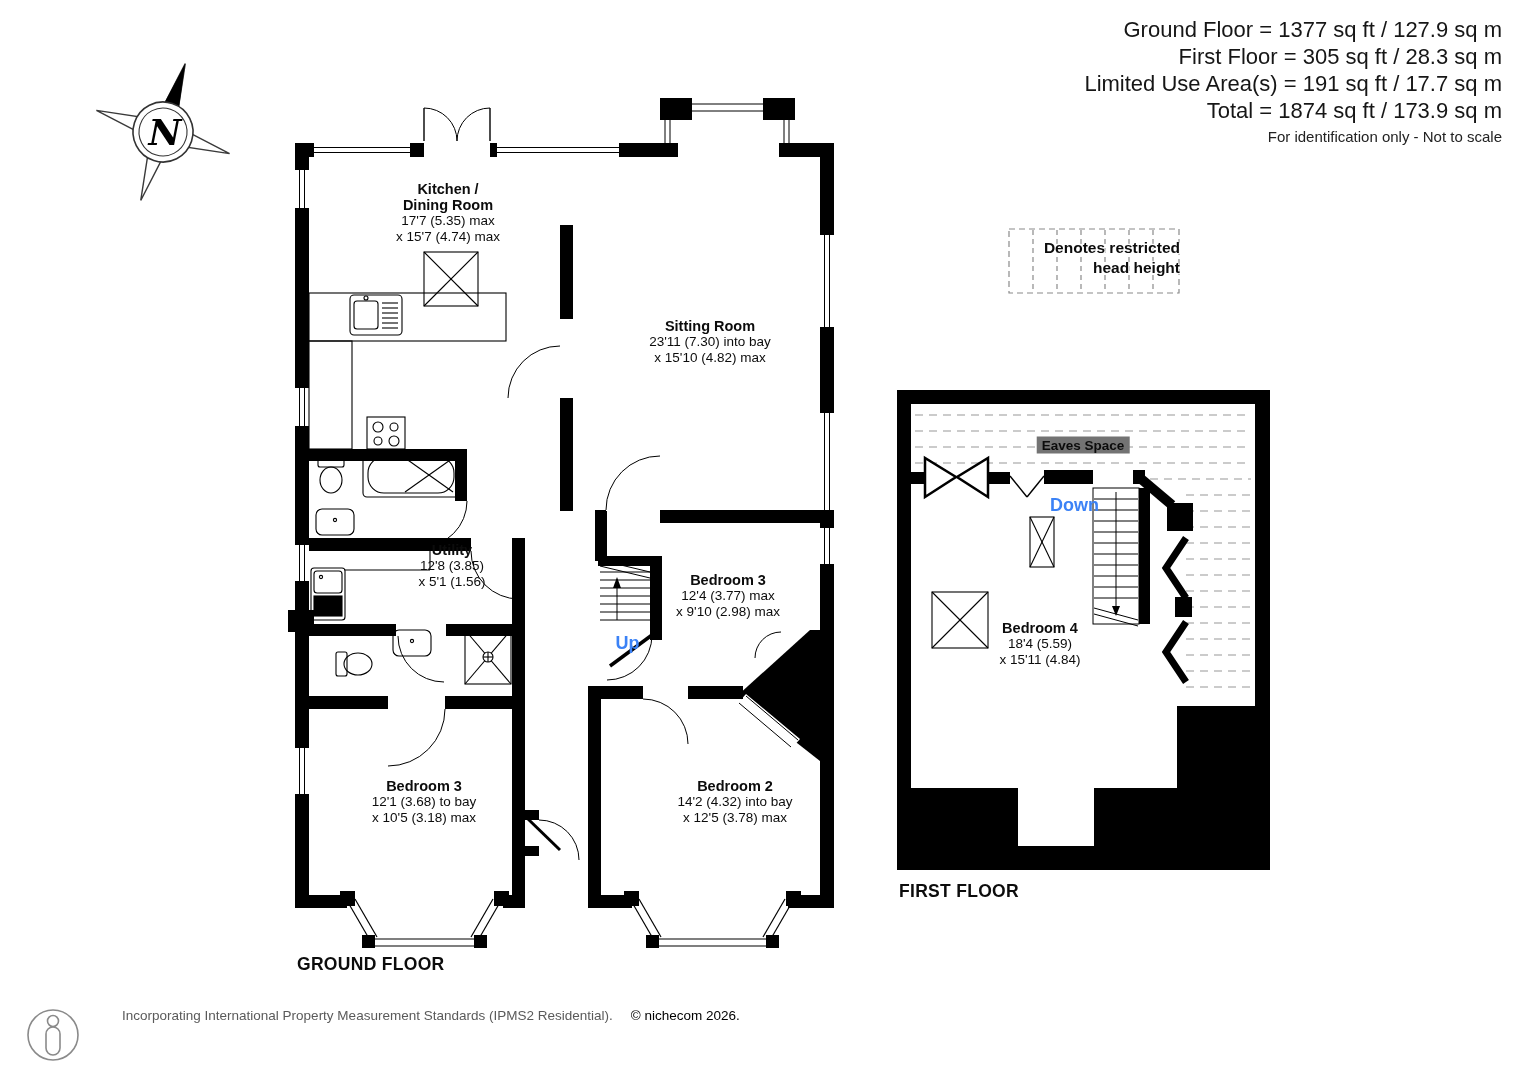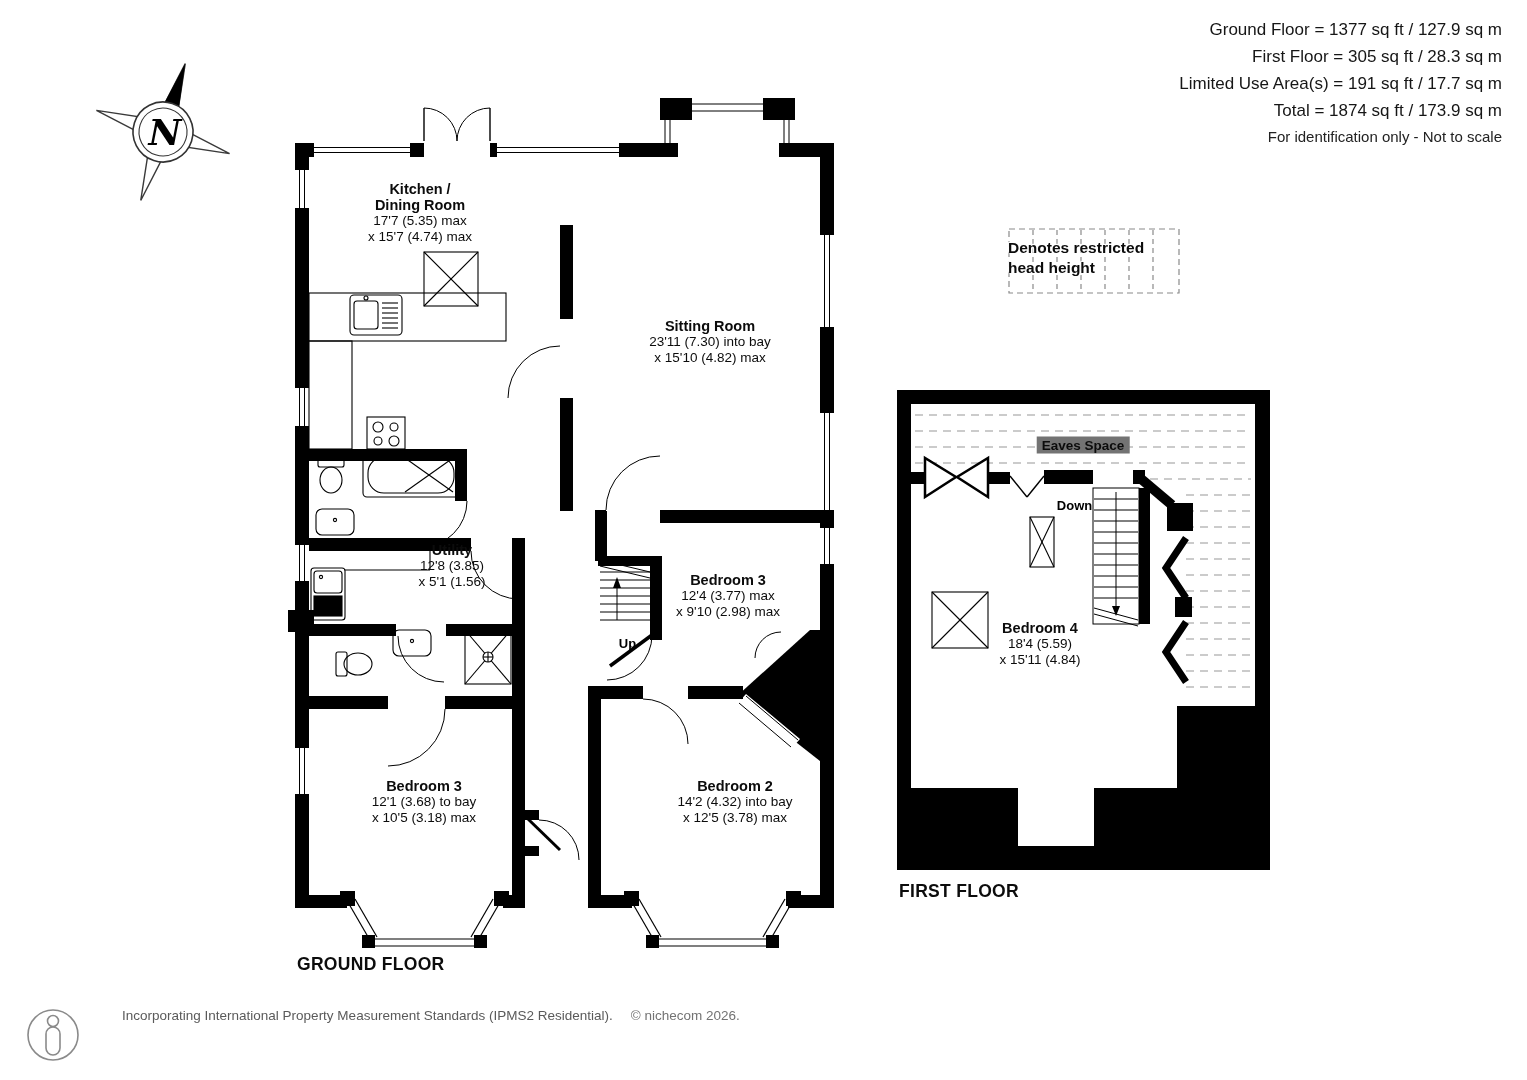--- a/index.html
+++ b/index.html
@@ -4,50 +4,50 @@
 <style>
   html,body{margin:0;padding:0;}
   body{
     width:1527px;height:1080px;position:relative;background:#fff;
     font-family:"Liberation Sans",sans-serif;color:#111;overflow:hidden;
   }
   .abs{position:absolute;}
   svg{display:block;}
   
   .summary{position:absolute;right:25px;top:16px;text-align:right;color:#161616;}
-  .summary .line{font-size:17px;line-height:27px;white-space:nowrap;}
+  .summary .line{font-size:22px;line-height:27px;white-space:nowrap;}
   .summary .note{font-size:15px;line-height:20px;margin-top:3px;color:#222;}
   
   .legend{position:absolute;left:1008px;top:228px;width:172px;height:66px;}
   .legend .legend-text{
-    position:absolute;left:0;top:10px;width:172px;text-align:left;
+    position:absolute;left:0;top:10px;width:172px;text-align:right;
     font-weight:bold;font-size:15.5px;line-height:20px;color:#0c0c0c;
     text-shadow:0 0 2px #fff,0 0 3px #fff,1px 1px 1px #fff,-1px -1px 1px #fff;
   }
   
   .room-label{
     position:absolute;transform:translateX(-50%);text-align:center;
     font-size:13.5px;line-height:16px;color:#0c0c0c;white-space:nowrap;
   }
   .room-label b{display:block;font-size:14.5px;line-height:16px;}
   .floor-title{
     position:absolute;font-weight:bold;font-size:17.5px;color:#0c0c0c;letter-spacing:.3px;white-space:nowrap;
   }
   .small-label{
     position:absolute;transform:translate(-50%,-50%);
-    font-weight:bold;font-size:13px;color:#000000;white-space:nowrap;padding-left:13px;
+    font-weight:bold;font-size:18px;color:#3b82f6;white-space:nowrap;padding-left:13px;
   }
   .eaves-label{
     position:absolute;transform:translate(-50%,-50%);
     font-weight:bold;font-size:13.5px;color:#0c0c0c;background:#737373;padding:1px 5px;white-space:nowrap;
   }
   
   .footer{position:absolute;left:122px;top:1006px;font-size:13.5px;line-height:20px;color:#5a5a5a;}
   .footer .ref{margin-left:18px;}
-  .footer .copyright{margin-left:18px;color:#737373;}
+  .footer .copyright{margin-left:18px;color:#000000;}
   .nichecom-icon{position:absolute;left:26px;top:1007px;}
 </style>
 </head>
 <body>
 
 <div class="summary">
   <div class="line">Ground Floor = 1377 sq ft / 127.9 sq m</div>
   <div class="line">First Floor = 305 sq ft / 28.3 sq m</div>
   <div class="line">Limited Use Area(s) = 191 sq ft / 17.7 sq m</div>
   <div class="line">Total = 1874 sq ft / 173.9 sq m</div>
@@ -415,21 +415,21 @@
     </g>
     <g>
       <rect x="932" y="592" width="56" height="56"></rect>
       <line x1="932" y1="592" x2="988" y2="648"></line>
           <line x1="988" y1="592" x2="932" y2="648"></line>
     </g>
   </g>
 </svg>
 </div>
 
-<div class="room-label" style="left:420px;top:181px;text-align:center;">
+<div class="room-label" style="left:448px;top:181px;text-align:center;">
   <b>Kitchen /</b>
   <b>Dining Room</b>
   <div>17'7 (5.35) max</div>
   <div>x 15'7 (4.74) max</div>
 </div>
 <div class="room-label" style="left:710px;top:318px;">
   <b>Sitting Room</b>
   <div>23'11 (7.30) into bay</div>
   <div>x 15'10 (4.82) max</div>
 </div>

